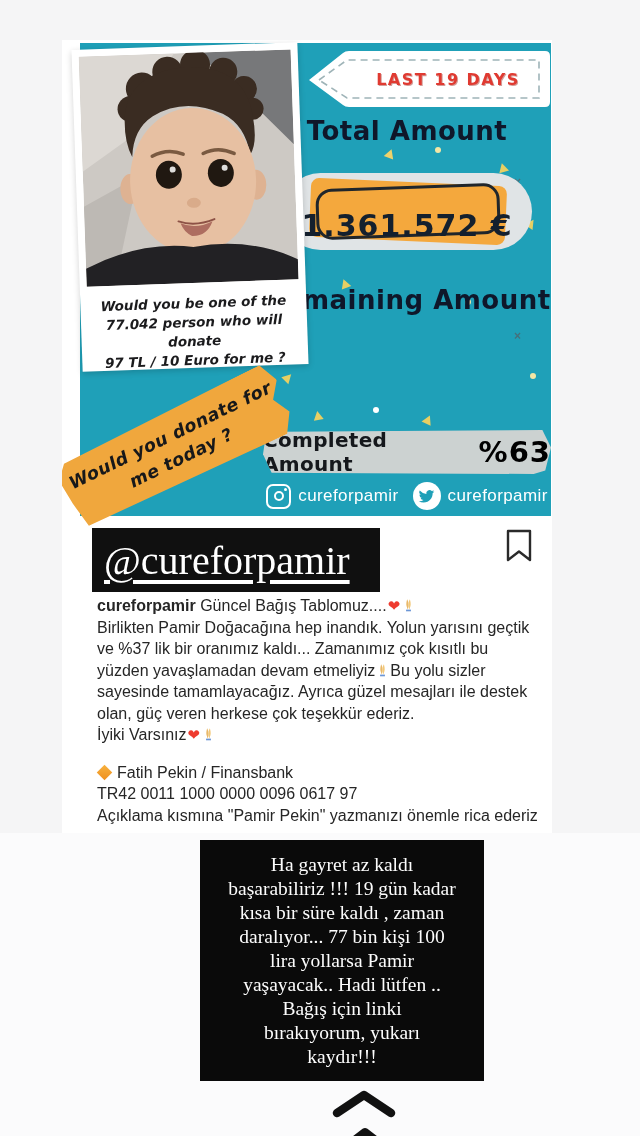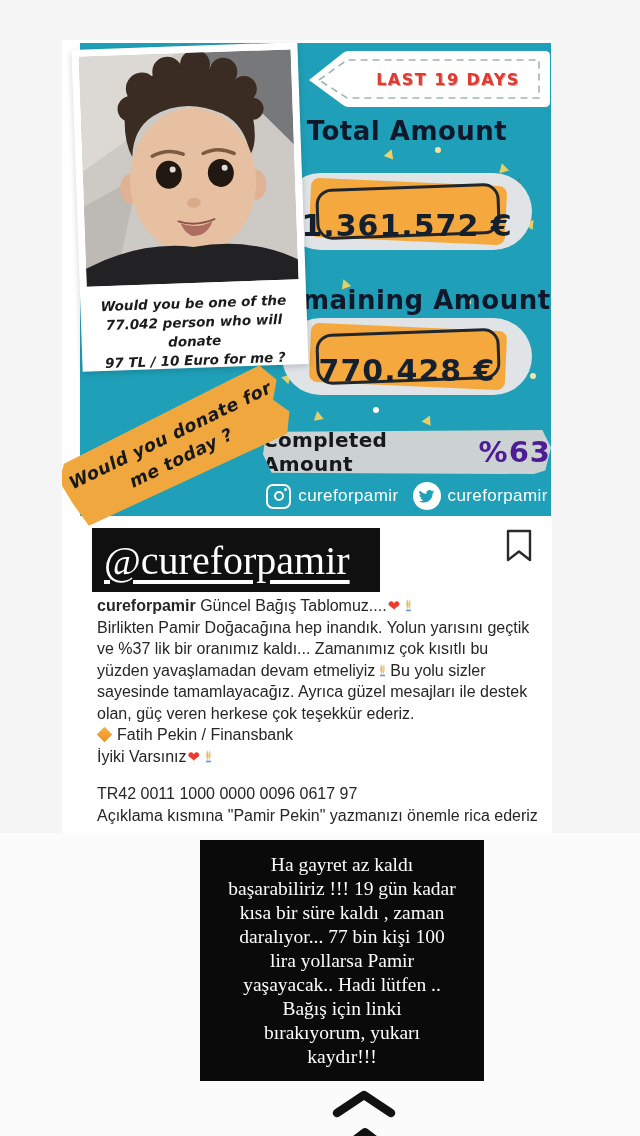--- a/index.html
+++ b/index.html
@@ -32,21 +32,21 @@
   .pill-remaining { top:275px; }
   .pill-blob { position:absolute; left:28px; right:26px; top:9px; bottom:9px; background:#f4a83d; border-radius:8px; transform:rotate(2.5deg); }
   .pill-outline { position:absolute; left:34px; right:32px; top:13px; bottom:13px; border:3px solid #20262b; border-radius:16px; transform:rotate(-2deg); }
   .pill-value { position:absolute; inset:0; display:flex; align-items:center; justify-content:center;
     font-family:"DejaVu Sans", sans-serif; font-weight:700; font-size:30px; color:#14202e; letter-spacing:1px;margin-top:28px; }
 
   .completed-banner { position:absolute; left:0; top:387px; width:288px; height:44px; background:#ccd2d1;
     clip-path:polygon(1% 12%, 6% 4%, 97% 0%, 100% 40%, 98% 92%, 94% 100%, 3% 97%, 0% 55%);
     display:flex; align-items:center; justify-content:center; }
   .completed-label { font-family:"DejaVu Sans", sans-serif; font-weight:800; font-size:20px; color:#15181c; letter-spacing:.3px; }
-  .completed-value { font-family:"DejaVu Sans", sans-serif; font-weight:800; font-size:29px; color:#4c1d95; margin-left:13px; letter-spacing:1px; }
+  .completed-value { font-family:"DejaVu Sans", sans-serif; font-weight:800; font-size:29px; color:#000000; margin-left:13px; letter-spacing:1px; }
 
   .social-row { position:absolute; left:0; top:439px; width:288px; display:flex; align-items:center; justify-content:center; gap:14px; }
   .social-unit { display:flex; align-items:center; gap:7px; }
   .social-handle { color:#fff; font-size:17px; font-weight:500; letter-spacing:.4px; }
   .ig-icon { position:relative; width:25px; height:25px; border:2.5px solid #fff; border-radius:7px; }
   .ig-icon .lens { position:absolute; left:50%; top:50%; width:10px; height:10px; border:2.5px solid #fff; border-radius:50%; transform:translate(-50%,-50%); }
   .ig-icon .dot { position:absolute; right:2px; top:2px; width:3px; height:3px; background:#fff; border-radius:50%; }
   .tw-icon { width:28px; height:28px; background:#fff; border-radius:50%; display:flex; align-items:center; justify-content:center; }
 
   
@@ -137,25 +137,20 @@
       <div class="amount-label label-total">Total Amount</div>
 
       <div class="amount-pill pill-total">
         <div class="pill-blob"></div>
         <div class="pill-outline"></div>
         <div class="pill-value">1.361.572 €</div>
       </div>
 
       <div class="amount-label label-remaining">Remaining Amount</div>
 
-      <div class="amount-pill pill-remaining">
-        <div class="pill-blob"></div>
-        <div class="pill-outline"></div>
-        <div class="pill-value">770.428 €</div>
-      </div>
 
       <div class="completed-banner">
         <span class="completed-label">Completed Amount</span>
         <span class="completed-value">%63</span>
       </div>
 
       <div class="social-row">
         <div class="social-unit">
           <span class="ig-icon">
               <span class="lens"></span>
@@ -229,26 +224,26 @@
               <path d="M6.6 1.2C5.8 3.4 5.4 6.2 5.9 8.6l1.3 4 .8-3.8c.2-2.6 0-5.3-1.4-7.6z" fill="#e8b86a"></path>
               <path d="M9.4 1.2c.8 2.2 1.2 5 .7 7.4l-1.3 4-.8-3.8c-.2-2.6 0-5.3 1.4-7.6z" fill="#f2c879"></path>
               <path d="M5.4 12.4h5.2v1.8H5.4z" fill="#6b96d6"></path>
             </svg></span></span>
     </p>
     <p class="blk">Birlikten Pamir Doğacağına hep inandık. Yolun yarısını geçtik ve %37 lik bir oranımız kaldı... Zamanımız çok kısıtlı bu yüzden yavaşlamadan devam etmeliyiz<span class="emo-pray"><svg width="15" height="15" viewBox="0 0 16 16">
             <path d="M6.6 1.2C5.8 3.4 5.4 6.2 5.9 8.6l1.3 4 .8-3.8c.2-2.6 0-5.3-1.4-7.6z" fill="#e8b86a"></path>
             <path d="M9.4 1.2c.8 2.2 1.2 5 .7 7.4l-1.3 4-.8-3.8c-.2-2.6 0-5.3 1.4-7.6z" fill="#f2c879"></path>
             <path d="M5.4 12.4h5.2v1.8H5.4z" fill="#6b96d6"></path>
           </svg></span>Bu yolu sizler sayesinde tamamlayacağız. Ayrıca güzel mesajları ile destek olan, güç veren herkese çok teşekkür ederiz.</p>
-    <p class="blk bank-line"><span class="emo-diamond"></span>Fatih Pekin / Finansbank</p>
     <p class="blk last-line">İyiki Varsınız<span class="emo-heart">❤</span><span class="emo-pray"><svg width="15" height="15" viewBox="0 0 16 16">
             <path d="M6.6 1.2C5.8 3.4 5.4 6.2 5.9 8.6l1.3 4 .8-3.8c.2-2.6 0-5.3-1.4-7.6z" fill="#e8b86a"></path>
             <path d="M9.4 1.2c.8 2.2 1.2 5 .7 7.4l-1.3 4-.8-3.8c-.2-2.6 0-5.3 1.4-7.6z" fill="#f2c879"></path>
             <path d="M5.4 12.4h5.2v1.8H5.4z" fill="#6b96d6"></path>
           </svg></span></p>
+    <p class="blk bank-line"><span class="emo-diamond"></span>Fatih Pekin / Finansbank</p>
     <p class="blk">TR42 0011 1000 0000 0096 0617 97</p>
     <p class="blk">Açıklama kısmına "Pamir Pekin" yazmanızı önemle rica ederiz</p>
   </div>
 </div>
 
 <div class="story-note">
   <p>Ha gayret az kaldı
 başarabiliriz !!! 19 gün kadar
 kısa bir süre kaldı , zaman
 daralıyor... 77 bin kişi 100

